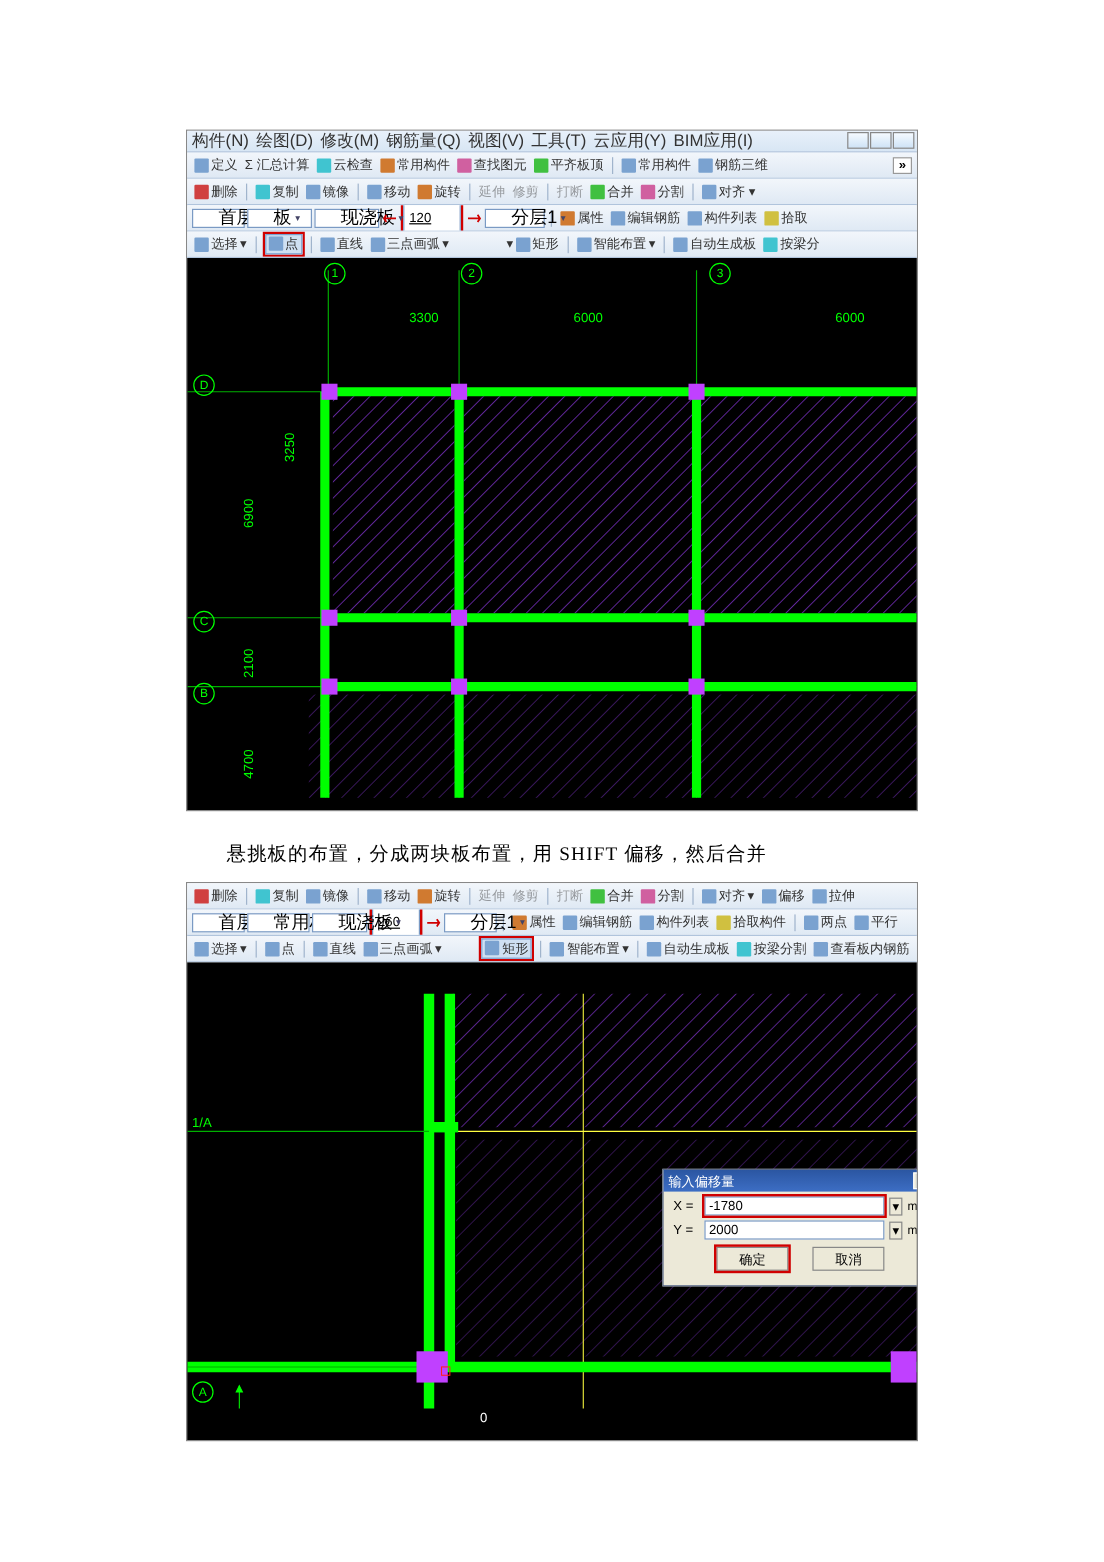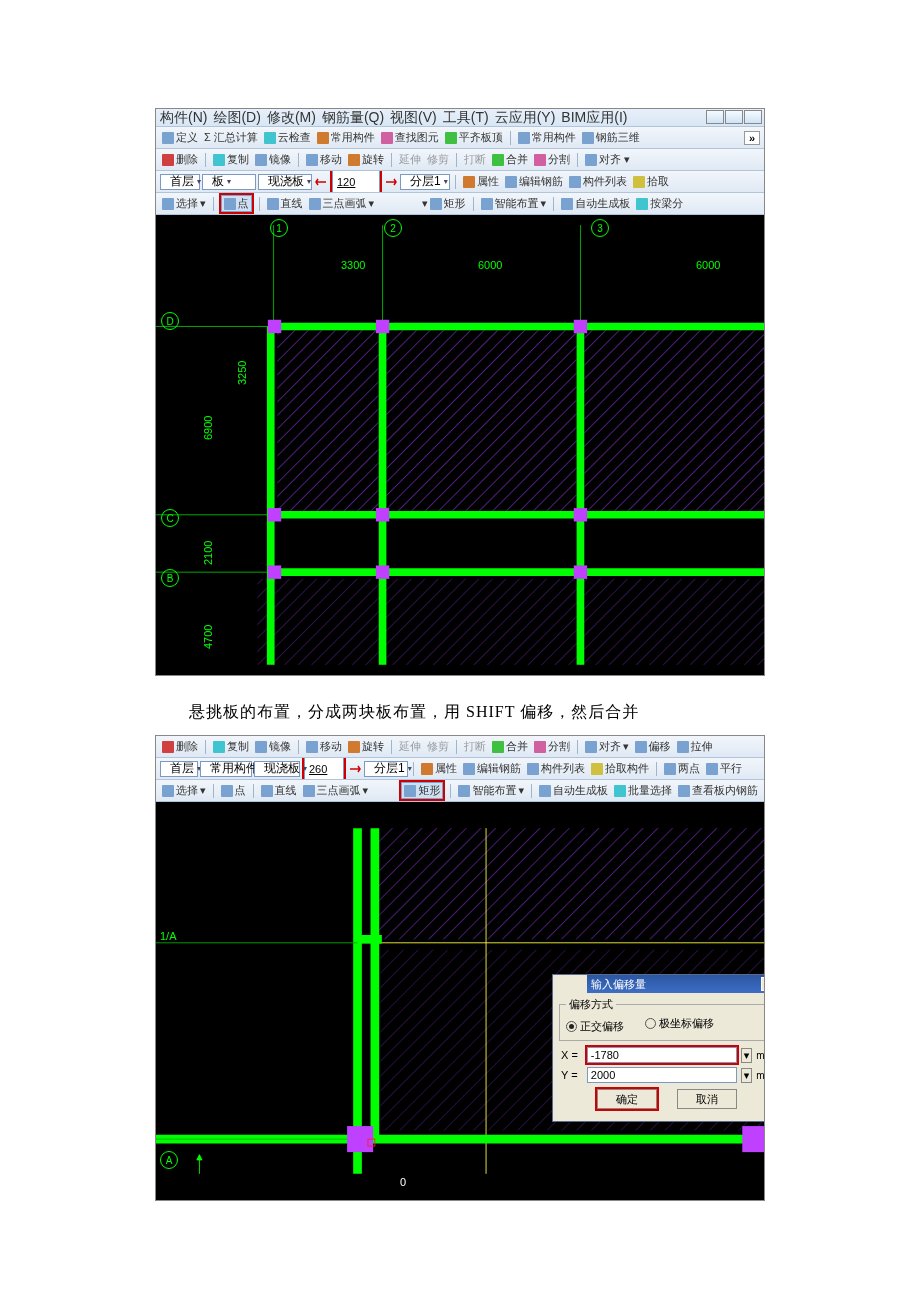--- a/index.html
+++ b/index.html
@@ -80,22 +80,22 @@
   background:#fff;
   font-weight:bold;
 }
 
 .combo {
   height: 16px;
   border: 1px solid #7a9ac4;
   background: #fff;
   display: inline-flex;
   align-items: center;
-  padding: 0 9px;
-  font-size: 12px;
+  padding: 0 21px;
+  font-size: 15px;
   position: relative;
 }
 .combo::after {
   content:"▾";
   font-size: 8px;
   color:#446;
   margin-left:3px;
 }
 .txtbox {
   height: 28px;
@@ -152,21 +152,21 @@
 .dlg {
   position:absolute;
   width: 230px;
   background: #ece9d8;
   border: 1px solid #5a6a8a;
   font-size: 11px;
 }
 .dlg .titlebar {
   background: linear-gradient(#2b56a2,#3d6ec4);
   color:#fff; height:18px; display:flex; align-items:center;
-  padding:0 4px; justify-content:space-between;margin-left:34px;
+  padding:0 4px; justify-content:space-between;
 }
 .dlg .close { background:#ece9d8; color:#000; width:16px; height:14px;
   display:flex; align-items:center; justify-content:center;
   border:1px solid #fff; font-weight:bold; }
 .dlg fieldset {
   margin: 4px 6px 6px 6px; border:1px solid #aaa; padding:4px 6px 6px 6px;
 }
 .dlg legend { padding: 0 3px; }
 .dlg .radio { display:inline-flex; align-items:center; margin-right:18px; }
 .dlg .radio .dot {
@@ -564,21 +564,21 @@
     </span>
     <span class="sep"></span>
     <span class="tb-btn"><span class="ico"></span><span>智能布置</span> ▾</span>
     <span class="sep"></span>
     <span class="tb-btn">
         <span class="ico"></span>
         <span>自动生成板</span>
       </span>
     <span class="tb-btn">
         <span class="ico cyan"></span>
-        <span>批量选择</span>
+        <span>按梁分割</span>
       </span>
     <span class="tb-btn">
         <span class="ico"></span>
         <span>查看板内钢筋</span>
       </span>
   </div>
 
   
   <div class="cad-canvas bot">
     <svg viewBox="0 0 700 398">
@@ -616,31 +616,20 @@
 
     <div class="dimtxt" style="left:4px; top:128px;">1/A</div>
     <div class="gridbubble" style="left:4px; top:349px;">A</div>
     <div class="dimtxt" style="left:244px; top:374px; color:#fff">0</div>
 
     <div class="dlg" style="left:396px; top:172px;">
       <div class="titlebar">
         <span>输入偏移量</span>
         <span class="close">×</span>
       </div>
-      <fieldset>
-        <legend>偏移方式</legend>
-        <span class="radio">
-            <span class="dot on"></span>
-            <span>正交偏移</span>
-          </span>
-        <span class="radio">
-            <span class="dot"></span>
-            <span>极坐标偏移</span>
-          </span>
-      </fieldset>
       <div class="row">
         <span class="lbl">X =</span>
         <input class="drop hl" value="-1780" style="">
         <span style="border:1px solid #888;padding:0 2px;background:#ece9d8;">▾</span>
         <span class="unit">mm</span>
       </div>
       <div class="row">
         <span class="lbl">Y =</span>
         <input class="drop" value="2000" style="">
         <span style="border:1px solid #888;padding:0 2px;background:#ece9d8;">▾</span>

